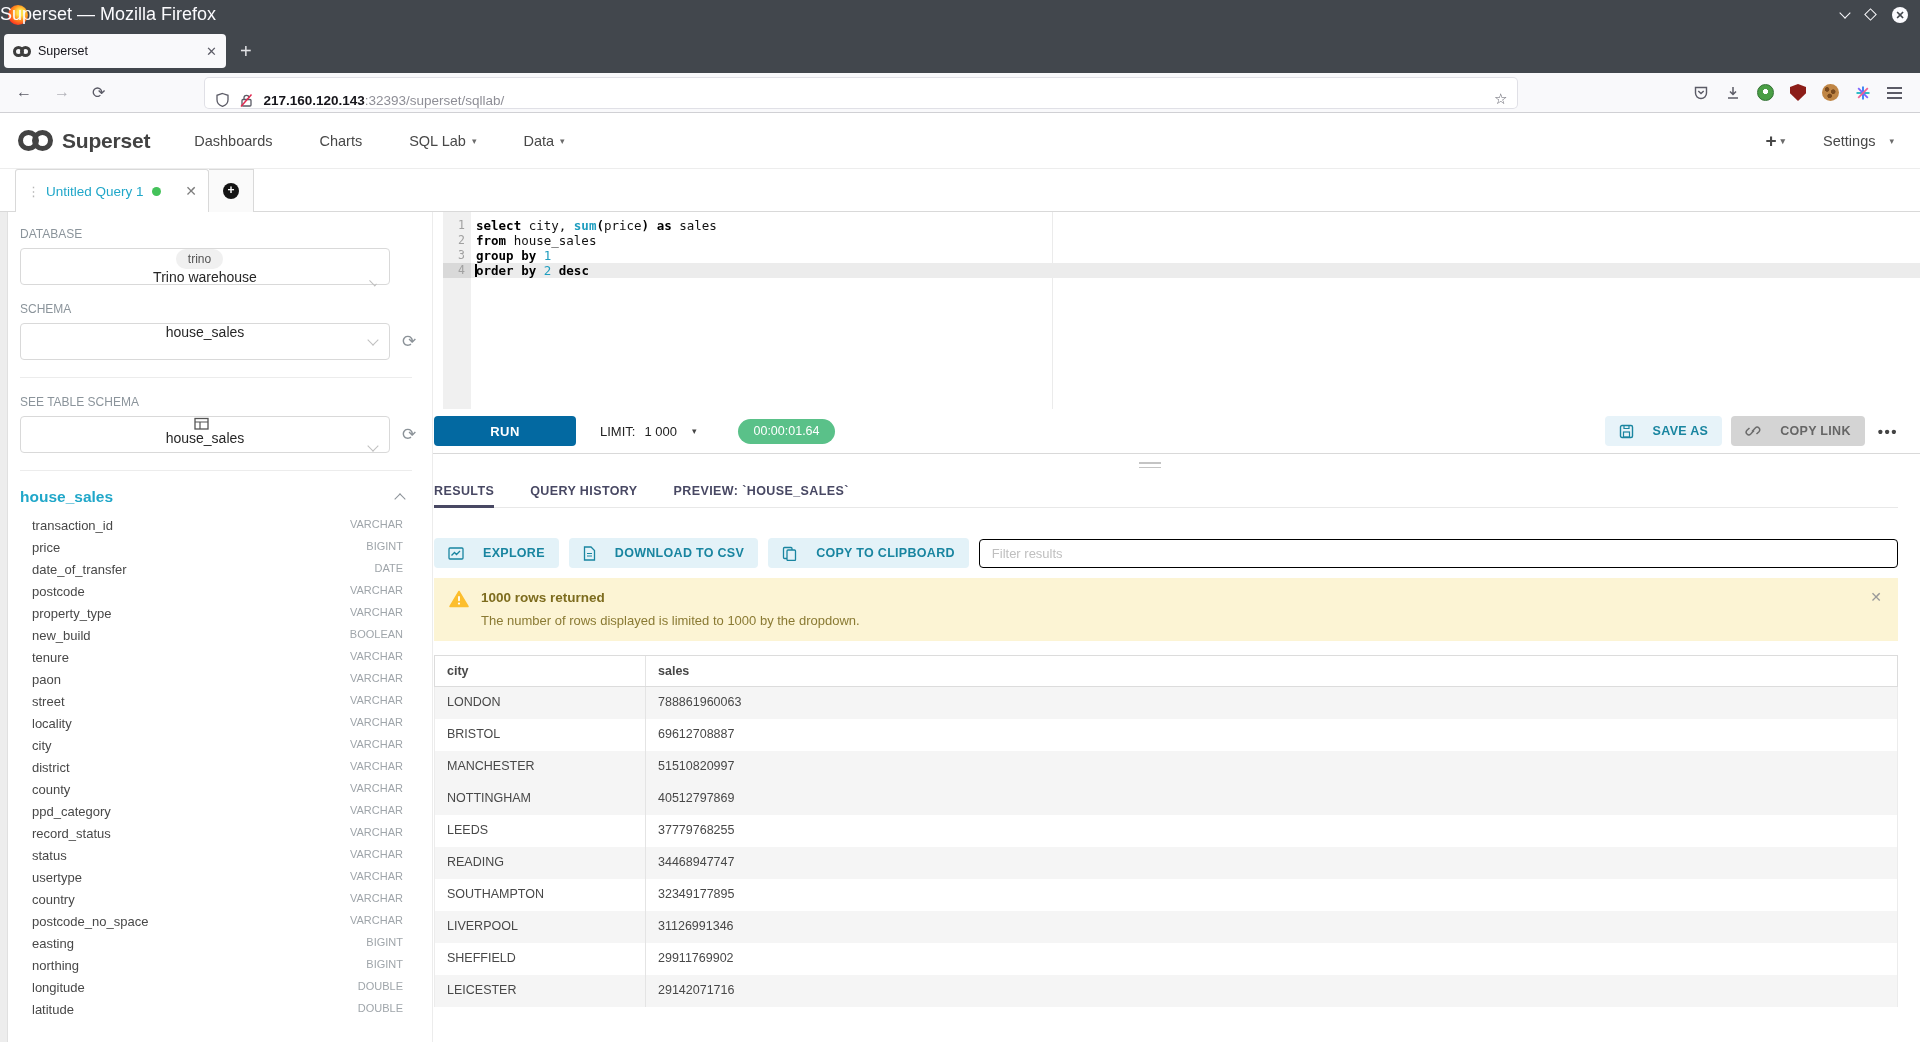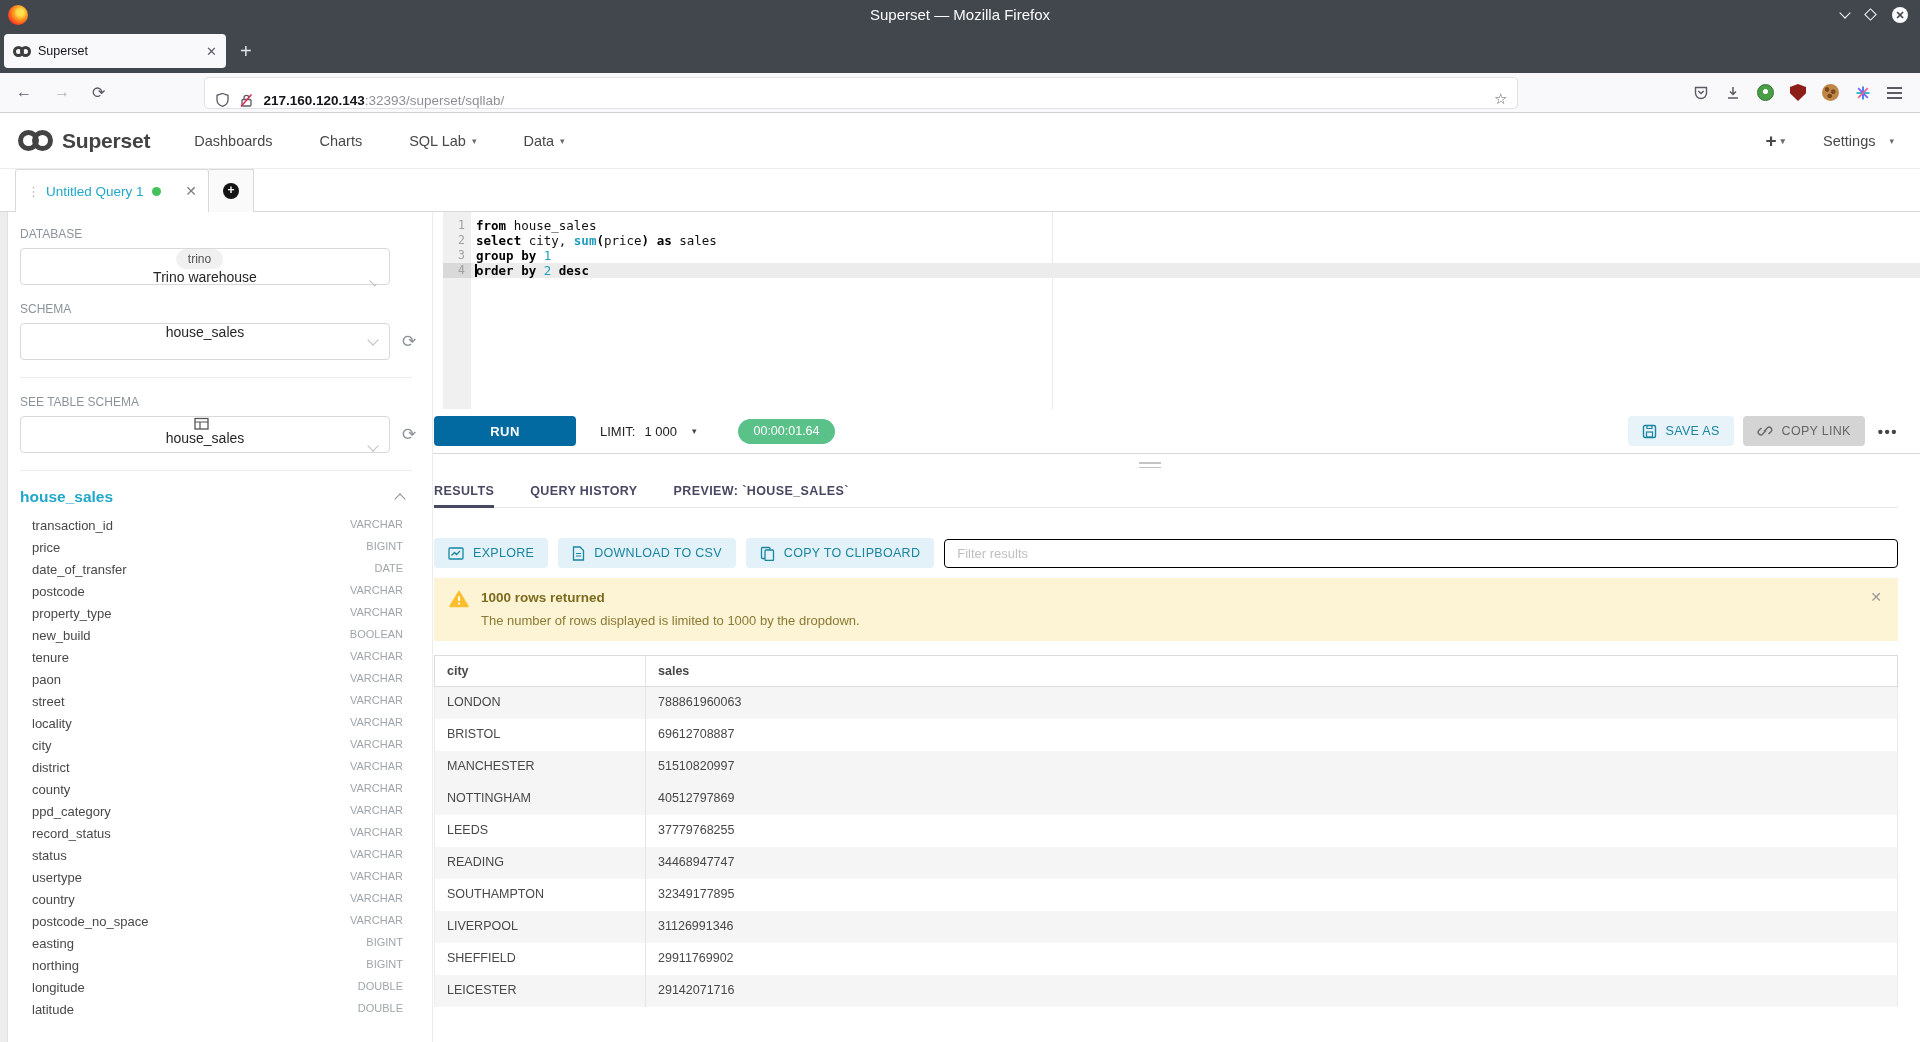--- a/index.html
+++ b/index.html
@@ -4,21 +4,21 @@
 <style>
   * { margin:0; padding:0; box-sizing:border-box; }
   html,body { overflow:hidden; background:#fff; }
   body { font-family:"Liberation Sans", sans-serif; }
   .window { position:relative; width:1920px; height:1042px; background:#fff; overflow:hidden; }
 
   
   .titlebar { height:29px; background:#42474d; display:flex; align-items:center; position:relative; }
   .ff-logo { width:20px; height:20px; border-radius:50%; margin-left:8px;
     background:radial-gradient(circle at 62% 38%, #ffe14d 0 18%, #ff9a1f 40%, #ff3b1f 72%, #b5007f 100%); }
-  .win-title { position:absolute; left:0; right:0; text-align:center; color:#fbfbfe; font-size:15px; }
+  .win-title { position:absolute; left:0; right:0; color:#fbfbfe; font-size:18px; }
   .win-controls { margin-left:auto; display:flex; align-items:center; gap:17px; padding-right:12px; z-index:2; }
   .chev { width:8px; height:8px; border-right:1.6px solid #fbfbfe; border-bottom:1.6px solid #fbfbfe; transform:rotate(45deg); margin-top:-3px; }
   .diamond { width:9px; height:9px; border:1.6px solid #fbfbfe; transform:rotate(45deg); }
   .closebtn { width:16px; height:16px; border-radius:50%; background:#fbfbfe; color:#42474d; font-size:11px; line-height:16px; text-align:center; font-weight:bold; }
 
   
   .tabstrip { height:44px; background:#42474d; display:flex; align-items:center; }
   .btab { width:222px; height:34px; margin-left:4px; background:#f9f9fb; border-radius:4px; display:flex; align-items:center; padding:0 9px; }
   .fav-rings, .logo-rings { display:flex; align-items:center; }
   .fav-rings .ring { width:11px; height:11px; border:3px solid #3d3d3d; border-radius:50%; }
@@ -110,21 +110,21 @@
   .tk-num { color:#1e9dbf; }
   .tk-pl { color:#111; }
 
   .run-row { height:45px; border-bottom:1px solid #d9d9d9; display:flex; align-items:center; padding:0 22px 0 1px; }
   .run-btn { width:142px; height:30px; background:#0369a1; color:#fff; font-size:13px; font-weight:700; letter-spacing:0.5px; border:none; border-radius:4px; display:flex; align-items:center; justify-content:center; }
   .limit-group { display:flex; align-items:center; margin-left:24px; font-size:13px; color:#222; }
   .limit-val { margin-left:9px; }
   .limit-caret { margin-left:15px; font-size:9px; color:#444; }
   .timer-pill { margin-left:42px; height:25px; background:#5ac189; border-radius:13px; color:#fff; font-size:12.5px; display:flex; align-items:center; padding:0 15px; }
   .rr-right { margin-left:auto; display:flex; align-items:center; gap:9px; }
-  .btn-light { height:30px; border:none; border-radius:4px; display:flex; align-items:center; gap:9px; padding:0 14px; font-size:12.5px; font-weight:400; letter-spacing:0.3px; }
+  .btn-light { height:30px; border:none; border-radius:4px; display:flex; align-items:center; gap:19px; padding:0 14px; font-size:12.5px; font-weight:700; letter-spacing:0.3px; }
   .saveas { background:#e7f3f9; color:#1985a0; }
   .copylink { background:#d4d4d4; color:#666; }
   .more-dots { color:#444; font-size:15px; font-weight:700; letter-spacing:1.5px; margin-left:4px; }
 
   .splitter { height:23px; position:relative; }
   .grip { position:absolute; left:706px; top:8px; width:22px; }
   .grip span { display:block; height:1.5px; background:#c4c4c4; margin-bottom:3px; }
 
   .south { padding:0 22px 0 1px; }
   .stabs { display:flex; gap:36px; border-bottom:1px solid #e8e8e8; height:31px; }
@@ -416,22 +416,22 @@
       <div class="editor">
         <div class="gutter"></div>
         <div class="print-margin"></div>
         <div class="gut-nums" id="gutter-nums">
             <div class="gut-num">1</div>
             <div class="gut-num">2</div>
             <div class="gut-num">3</div>
             <div class="gut-num active">4</div>
           </div>
         <div class="code-lines" id="code-lines">
+            <div class="code-line"><span class="tk-kw">select</span><span class="tk-pl"> city, </span><span class="tk-fn">sum</span><span class="tk-br">(</span><span class="tk-pl">price</span><span class="tk-br">)</span><span class="tk-pl"> </span><span class="tk-kw">as</span><span class="tk-pl"> sales</span></div>
             <div class="code-line"><span class="tk-kw">from</span><span class="tk-pl"> house_sales</span></div>
-            <div class="code-line"><span class="tk-kw">select</span><span class="tk-pl"> city, </span><span class="tk-fn">sum</span><span class="tk-br">(</span><span class="tk-pl">price</span><span class="tk-br">)</span><span class="tk-pl"> </span><span class="tk-kw">as</span><span class="tk-pl"> sales</span></div>
             <div class="code-line"><span class="tk-kw">group by</span><span class="tk-pl"> </span><span class="tk-num">1</span></div>
             <div class="code-line active"><span class="tk-kw">order by</span><span class="tk-pl"> </span><span class="tk-num">2</span><span class="tk-pl"> </span><span class="tk-kw">desc</span></div>
           </div>
       </div>
 
       <div class="run-row">
         <button class="run-btn">RUN</button>
         <div class="limit-group">
           <span>LIMIT:</span>
           <span class="limit-val">1 000</span>

